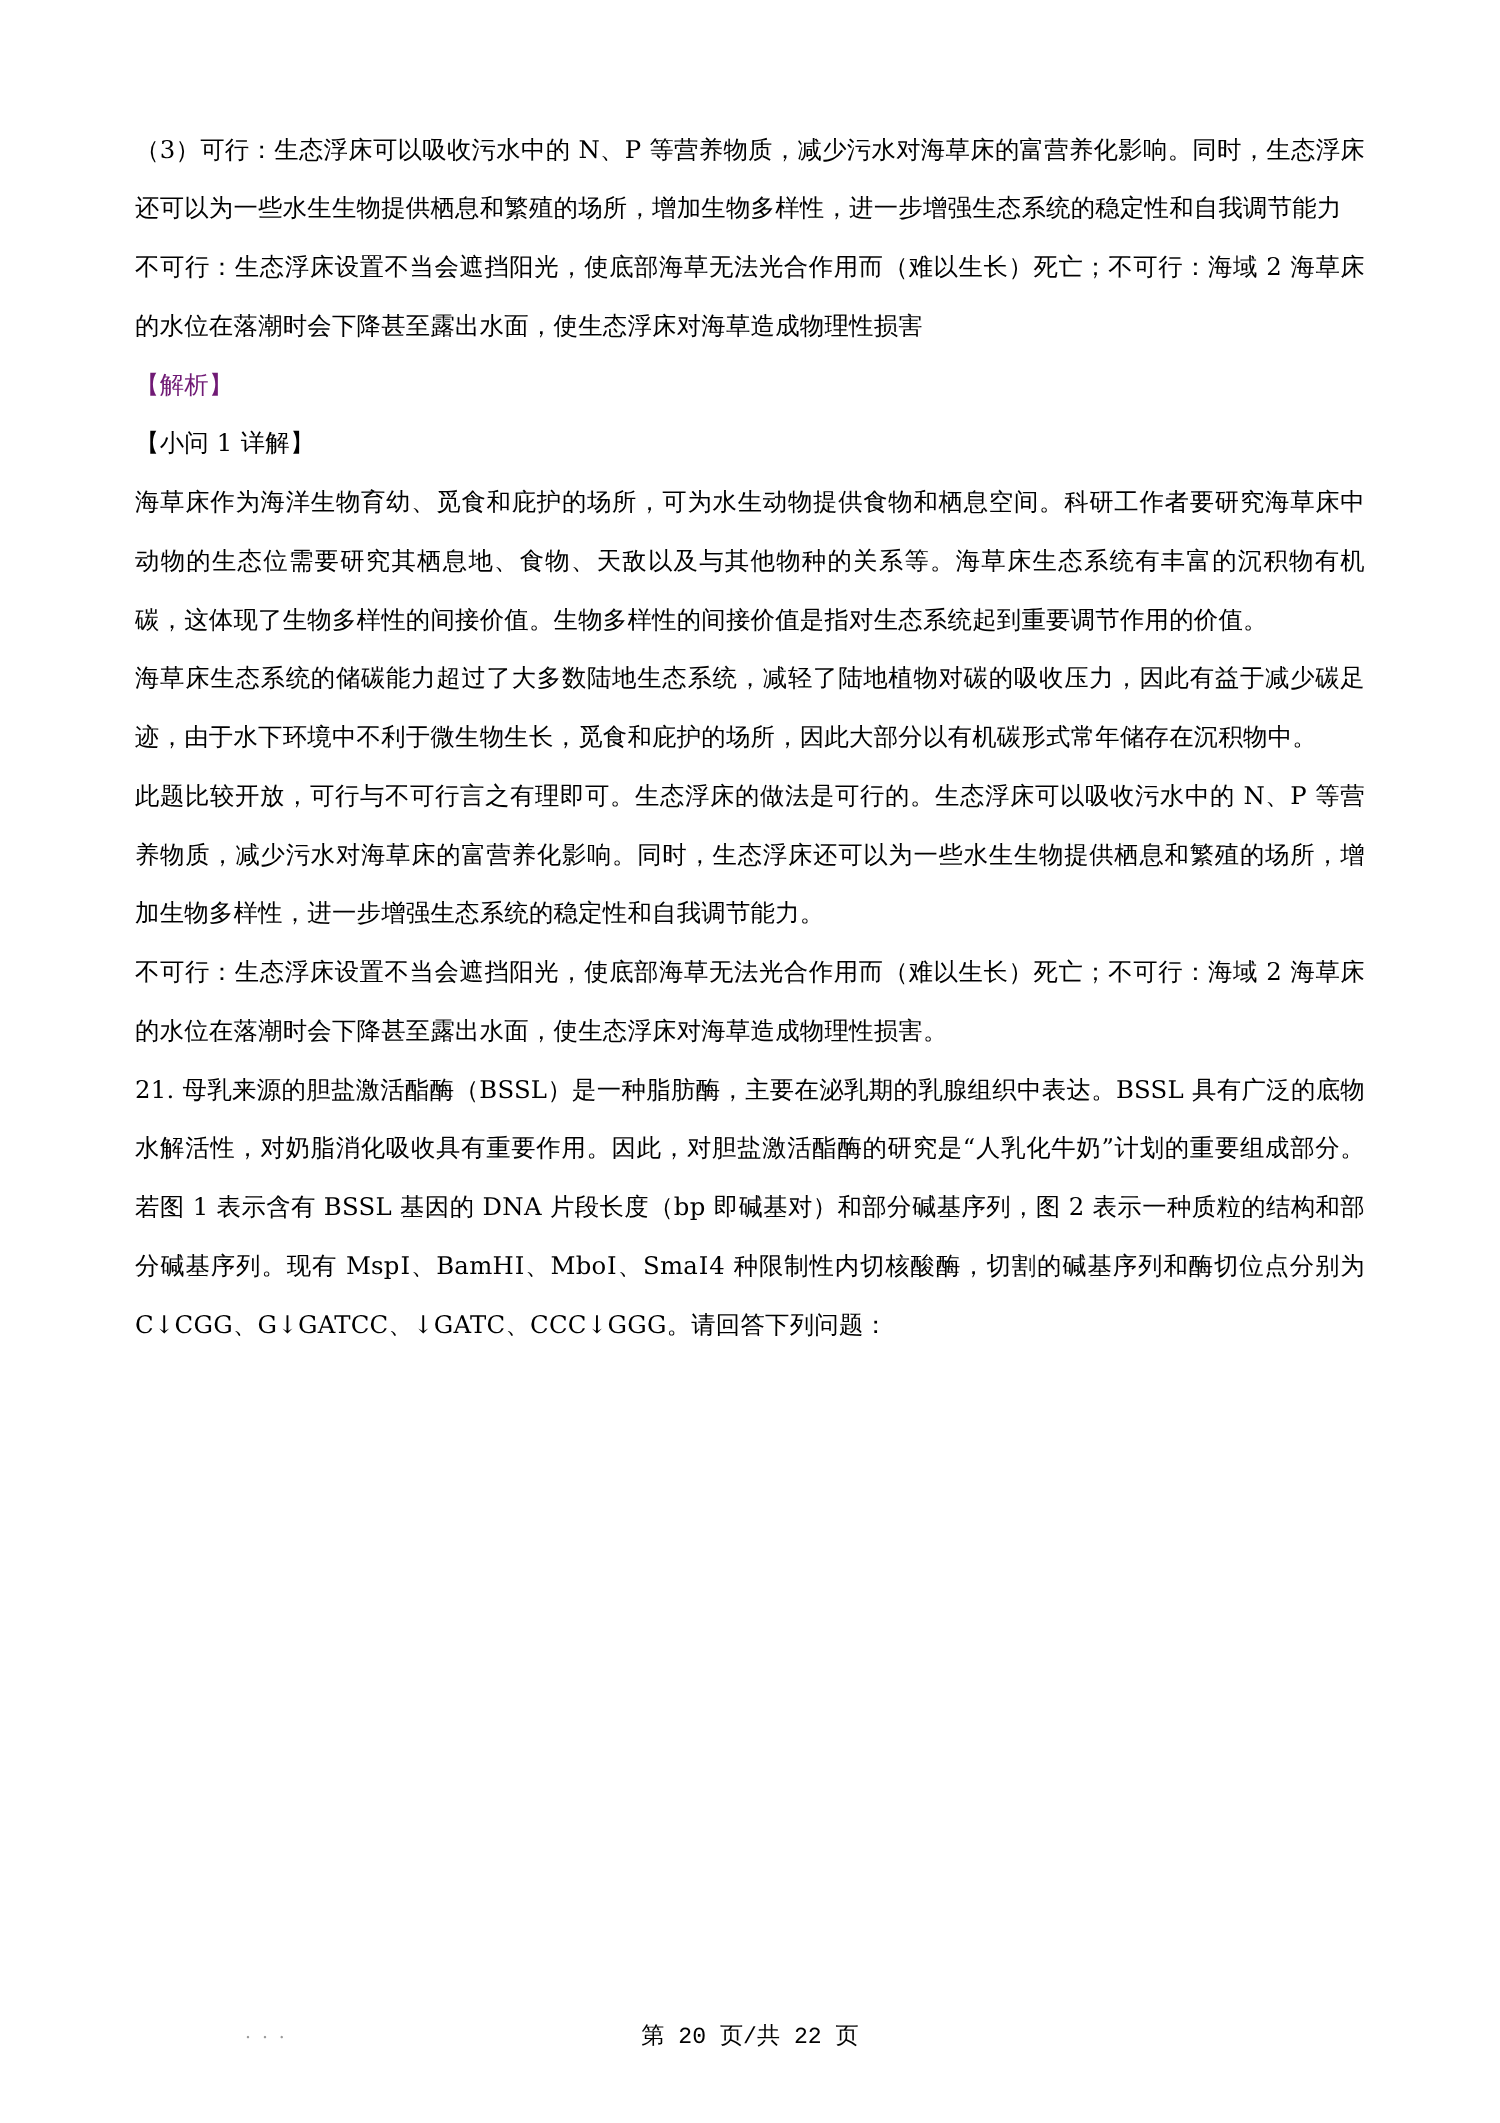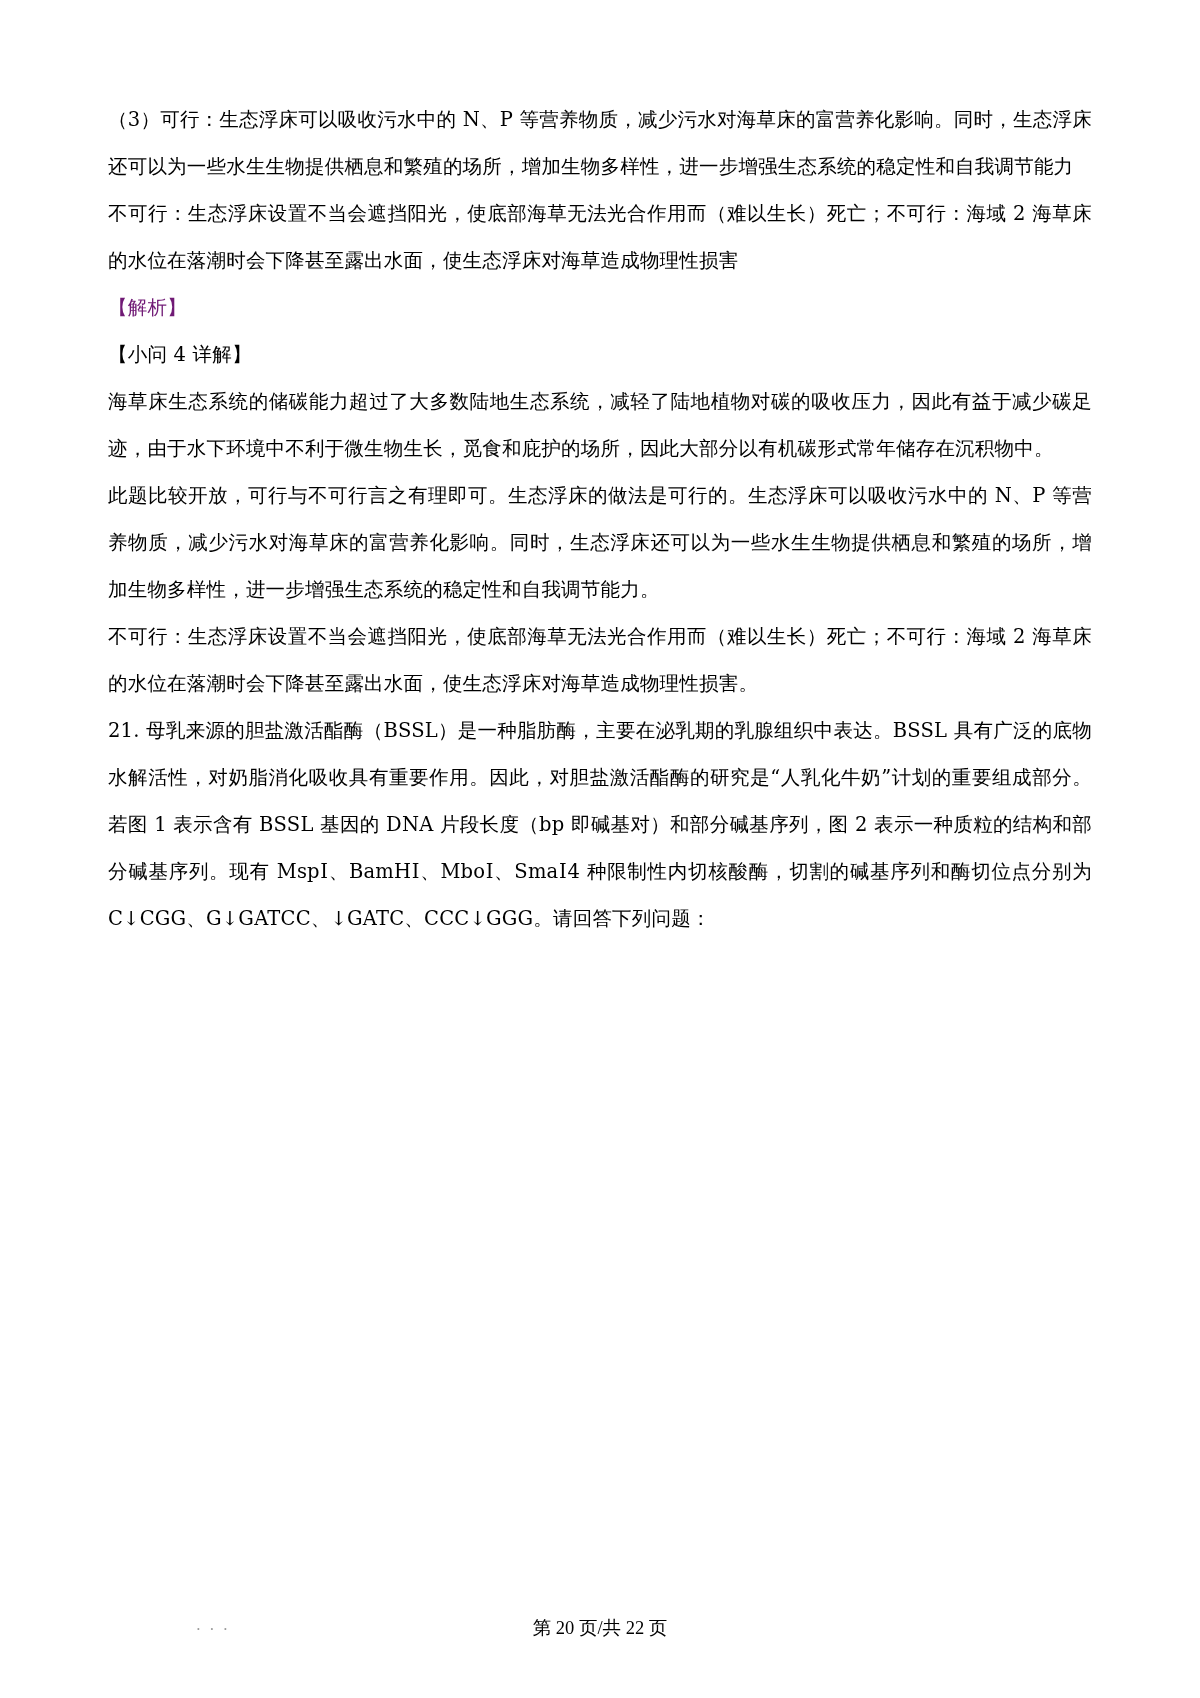--- a/index.html
+++ b/index.html
@@ -36,21 +36,21 @@
   .highlight-blue {
     color: #701a75;
   }
   .footer {
     position: absolute;
     left: 0;
     right: 0;
     bottom: 58px;
     text-align: center;
     font-size: 18.5px;
-    font-family: Liberation Serif, serif;
+    font-family: Liberation Mono, monospace;
     color: #000000;
   }
   .footer-dots {
     position: absolute;
     left: 196px;
     bottom: 64px;
     font-size: 15px;
     color: #9a9a9a;
     letter-spacing: 2px;
   }
@@ -65,22 +65,23 @@
 
   <div class="body-text">
 
     <p class="para">（3）可行：生态浮床可以吸收污水中的 N、P 等营养物质，减少污水对海草床的富营养化影响。同时，生态浮床还可以为一些水生生物提供栖息和繁殖的场所，增加生物多样性，进一步增强生态系统的稳定性和自我调节能力</p>
 
     <p class="para">不可行：生态浮床设置不当会遮挡阳光，使底部海草无法光合作用而（难以生长）死亡；不可行：海域 2 海草床的水位在落潮时会下降甚至露出水面，使生态浮床对海草造成物理性损害</p>
 
     <p class="para highlight-blue">【解析】</p>
 
 
-    <p class="para">【小问 4 详解】</p>
+    <p class="para">【小问 1 详解】</p>
 
+    <p class="para">海草床作为海洋生物育幼、觅食和庇护的场所，可为水生动物提供食物和栖息空间。科研工作者要研究海草床中动物的生态位需要研究其栖息地、食物、天敌以及与其他物种的关系等。海草床生态系统有丰富的沉积物有机碳，这体现了生物多样性的间接价值。生物多样性的间接价值是指对生态系统起到重要调节作用的价值。</p>
 
 
     <p class="para">海草床生态系统的储碳能力超过了大多数陆地生态系统，减轻了陆地植物对碳的吸收压力，因此有益于减少碳足迹，由于水下环境中不利于微生物生长，觅食和庇护的场所，因此大部分以有机碳形式常年储存在沉积物中。</p>
 
 
     <p class="para">此题比较开放，可行与不可行言之有理即可。生态浮床的做法是可行的。生态浮床可以吸收污水中的 N、P 等营养物质，减少污水对海草床的富营养化影响。同时，生态浮床还可以为一些水生生物提供栖息和繁殖的场所，增加生物多样性，进一步增强生态系统的稳定性和自我调节能力。</p>
 
     <p class="para">不可行：生态浮床设置不当会遮挡阳光，使底部海草无法光合作用而（难以生长）死亡；不可行：海域 2 海草床的水位在落潮时会下降甚至露出水面，使生态浮床对海草造成物理性损害。</p>
 
     <p class="para">21. 母乳来源的胆盐激活酯酶（BSSL）是一种脂肪酶，主要在泌乳期的乳腺组织中表达。BSSL 具有广泛的底物水解活性，对奶脂消化吸收具有重要作用。因此，对胆盐激活酯酶的研究是“人乳化牛奶”计划的重要组成部分。若图 1 表示含有 BSSL 基因的 DNA 片段长度（bp 即碱基对）和部分碱基序列，图 2 表示一种质粒的结构和部分碱基序列。现有 MspⅠ、BamHⅠ、MboⅠ、SmaⅠ4 种限制性内切核酸酶，切割的碱基序列和酶切位点分别为 C↓CGG、G↓GATCC、↓GATC、CCC↓GGG。请回答下列问题：</p>

